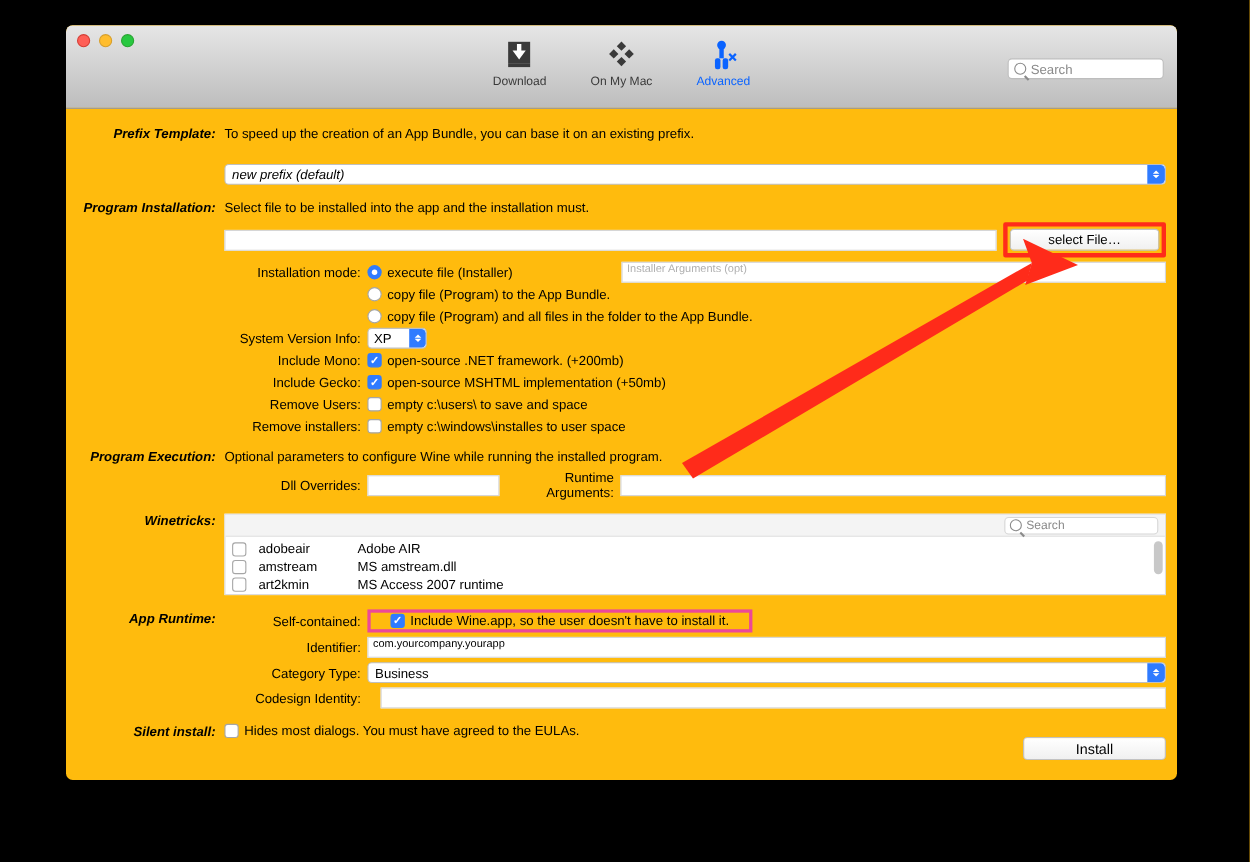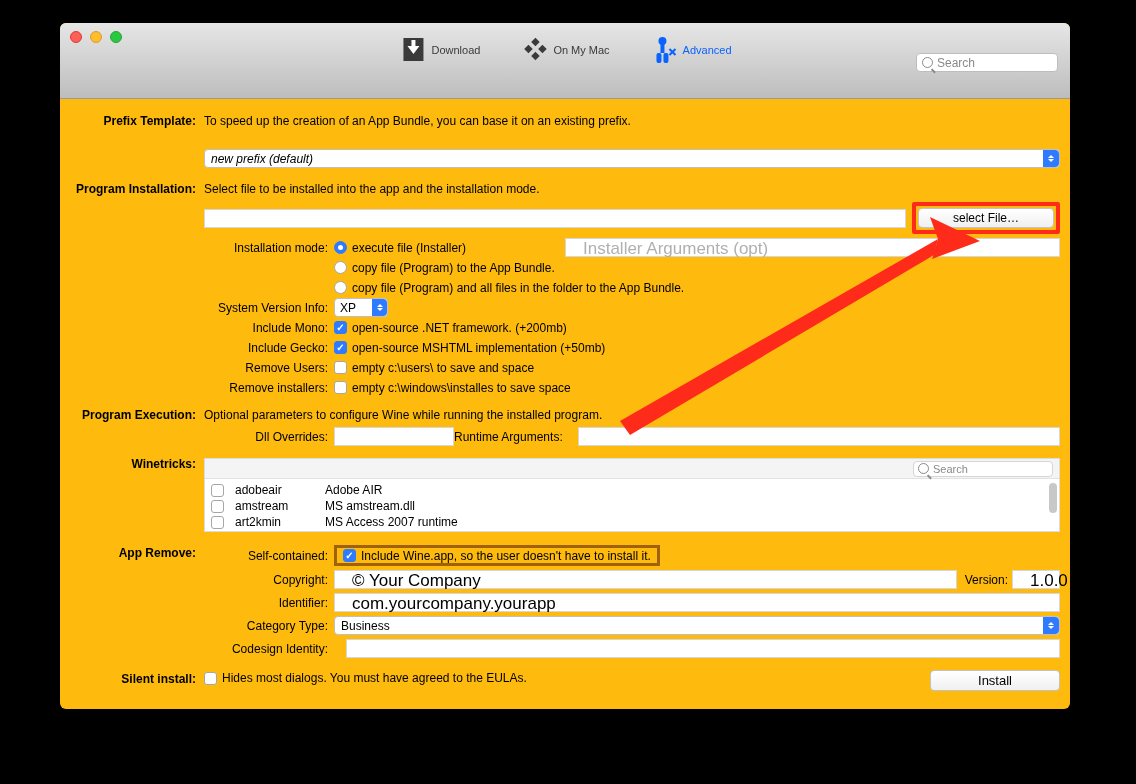--- a/index.html
+++ b/index.html
@@ -33,21 +33,21 @@
   .tl.yellow { background: #ffbd2e; border: .5px solid #d79f2c; }
   .tl.green { background: #28c840; border: .5px solid #29a532; }
 
   .tabbar {
     position: absolute;
     left: 50%; transform: translateX(-50%);
     top: 8px;
     display: flex; gap: 28px;
     align-items: flex-start;
   }
-  .tab { display: flex; flex-direction: row; align-items: center; gap: 3px; padding: 4px 6px; border-radius: 4px; cursor: default; }
+  .tab { display: flex; flex-direction: column; align-items: center; gap: 3px; padding: 4px 6px; border-radius: 4px; cursor: default; }
   .tab .icon { width: 30px; height: 30px; display: flex; align-items: center; justify-content: center; }
   .tab .lbl { font-size: 11px; color: #3a3a3a; }
   .tab.active .lbl { color: #0a63ff; }
 
   .toolbar-search {
     position: absolute; right: 12px; top: 30px;
     width: 142px; height: 19px;
     border-radius: 4px;
     background: #fff;
     border: 1px solid #bdbdbd;
@@ -58,21 +58,21 @@
   .mag { width: 11px; height: 11px; border: 1.5px solid #8a8a8a; border-radius: 50%; position: relative; flex-shrink:0; }
   .mag::after { content: ""; position: absolute; right: -4px; bottom: -4px; width: 5px; height: 1.5px; background: #8a8a8a; transform: rotate(45deg); }
 
   .content {
     position: absolute;
     left: 0; right: 0; top: 76px; bottom: 0;
     padding: 14px 10px 10px 10px;
     color: #000;
   }
   .row { display: flex; align-items: flex-start; margin-bottom: 3px; }
-  .left-label { width: 134px; text-align: right; padding-right: 8px; font-weight: bold; font-size: 12px; line-height: 17px; }
+  .left-label { width: 134px; text-align: right; padding-right: 8px; font-weight: bold; font-size: 12px; line-height: 17px; font-style: italic; }
   .right { flex: 1; font-size: 12px; }
   .plain { line-height: 17px; }
 
   .select {
     display: flex; align-items: center;
     background: #fff;
     border: 1px solid #bfbfbf;
     border-radius: 4px;
     height: 19px;
     padding: 0 0 0 6px;
@@ -89,21 +89,21 @@
   .select .cap::before, .select .cap::after {
     content:"";
     border: 3px solid transparent;
   }
   .select .cap::before { border-bottom-color: #fff; margin-bottom:1px; }
   .select .cap::after  { border-top-color: #fff; }
 
   .textfield {
     background: #fff; border: 1px solid #d6d6d6;
     height: 19px; border-radius: 0;
-    padding: 0 17px; font-size: 17px;
+    padding: 0 4px; font-size: 10px;
   }
   .textfield.ph { color: #b0b0b0; }
 
   .button {
     background: linear-gradient(#fff,#f0f0f0);
     border: 1px solid #c2c2c2;
     border-radius: 4px;
     height: 20px;
     font-size: 12px;
     display: inline-flex; align-items: center; justify-content: center;
@@ -146,21 +146,21 @@
     width:140px; height:16px; border:1px solid #d6d6d6; border-radius:4px;
     background:#fff; display:flex; align-items:center; padding:0 4px; gap:4px; color:#8a8a8a; font-size:11px;
   }
   .wt-body { padding: 4px 6px; display:flex; flex-direction:column; gap:2px; overflow:hidden; }
   .wt-row { display:flex; align-items:center; gap:6px; font-size:12px; }
   .wt-name { width: 84px; }
   .wt-scroll { position:absolute; right:2px; top:24px; width:8px; height:30px; background:#c8c8c8; border-radius:4px; }
 
   .section-gap { height: 10px; }
 
-  .highlight-box { border: 3px solid #a16207; padding: 0 6px; display:inline-flex; align-items:center; height:21px; }
+  .highlight-box { border: 3px solid #ec4899; padding: 0 18px; display:inline-flex; align-items:flex-start; height:21px; }
 
   .arrow {
     position: absolute;
     pointer-events: none;
   }
 
   .footer { position:absolute; right:10px; bottom:18px; }
   .install-btn { background: linear-gradient(#fff,#f0f0f0); border:1px solid #c2c2c2; border-radius:4px; height:21px; width:130px; font-size:13px; display:flex; align-items:center; justify-content:center; }
 
 </style>
@@ -238,21 +238,21 @@
           <span>new prefix (default)</span>
           <span class="cap"></span>
         </div>
       </div>
     </div>
 
     <div class="section-gap"></div>
 
     <div class="row">
       <div class="left-label">Program Installation:</div>
-      <div class="right plain">Select file to be installed into the app and the installation mode.</div>
+      <div class="right plain">Select file to be installed into the app and the installation must.</div>
     </div>
     <div class="row" style="margin-top:4px; position:relative;">
       <div class="left-label"></div>
       <div class="right" style="display:flex; gap:6px; align-items:center;">
         <div class="textfield" style="flex:1;"></div>
         <span style="border:4px solid #ff2b1a; border-radius:2px; padding:2px; display:inline-flex;">
           <span class="button" style="width:136px;">
             <span>select File…</span>
           </span>
         </span>
@@ -307,34 +307,34 @@
       <div class="sub-label" style="margin-left:134px; width:130px;">Remove Users:</div>
       <span class="inline">
           <span class="check"></span>
           <span>empty c:\users\ to save and space</span>
         </span>
     </div>
     <div class="sub-row">
       <div class="sub-label" style="margin-left:134px; width:130px;">Remove installers:</div>
       <span class="inline">
           <span class="check"></span>
-          <span>empty c:\windows\installes to save space</span>
+          <span>empty c:\windows\installes to user space</span>
         </span>
     </div>
 
     <div class="section-gap"></div>
 
     <div class="row">
       <div class="left-label">Program Execution:</div>
       <div class="right plain">Optional parameters to configure Wine while running the installed program.</div>
     </div>
     <div class="sub-row" style="margin-top:3px;">
       <div class="sub-label" style="margin-left:134px; width:130px;">Dll Overrides:</div>
       <div class="textfield" style="width:120px;"></div>
-      <div style="width:124px; text-align:left; padding-right:6px;">Runtime Arguments:</div>
+      <div style="width:110px; text-align:right; padding-right:6px;">Runtime Arguments:</div>
       <div class="textfield" style="flex:1;"></div>
     </div>
 
     <div class="section-gap"></div>
 
     <div class="row">
       <div class="left-label">Winetricks:</div>
       <div class="right">
         <div class="winetricks">
           <div class="wt-search">
@@ -361,38 +361,32 @@
             </div>
           </div>
           <div class="wt-scroll"></div>
         </div>
       </div>
     </div>
 
     <div class="section-gap"></div>
 
     <div class="row">
-      <div class="left-label">App Remove:</div>
+      <div class="left-label">App Runtime:</div>
       <div class="right">
         <div class="sub-row" style="margin-top:0;">
           <div class="sub-label" style="width:130px;">Self-contained:</div>
           <span class="highlight-box">
             <span class="inline">
               <span class="check on"></span>
               <span>Include Wine.app, so the user doesn't have to install it.</span>
             </span>
           </span>
         </div>
         <div class="sub-row" style="margin-top:4px;">
-          <div class="sub-label" style="width:130px;">Copyright:</div>
-          <div class="textfield" style="flex:1;">© Your Company</div>
-          <div style="text-align:right; padding:0 4px 0 8px;">Version:</div>
-          <div class="textfield" style="width:48px;">1.0.0</div>
-        </div>
-        <div class="sub-row" style="margin-top:4px;">
           <div class="sub-label" style="width:130px;">Identifier:</div>
           <div class="textfield" style="flex:1;">com.yourcompany.yourapp</div>
         </div>
         <div class="sub-row" style="margin-top:4px;">
           <div class="sub-label" style="width:130px;">Category Type:</div>
           <div class="select" style="flex:1;">
             <span>Business</span>
             <span class="cap"></span>
           </div>
         </div>

